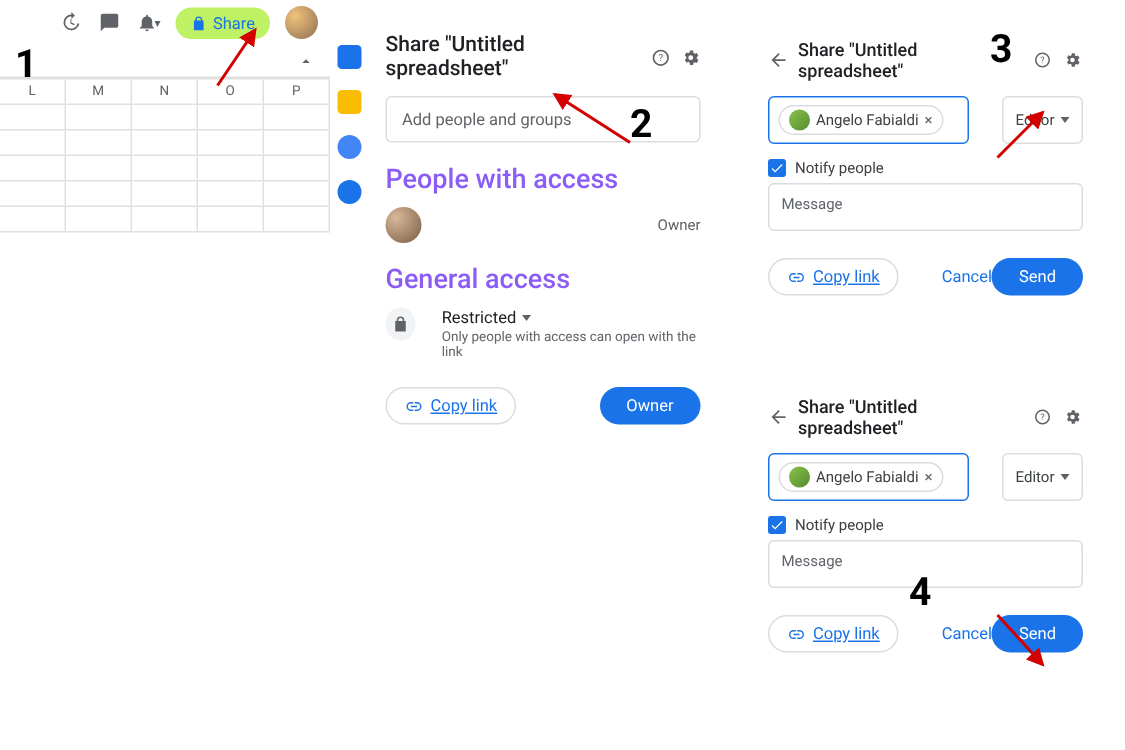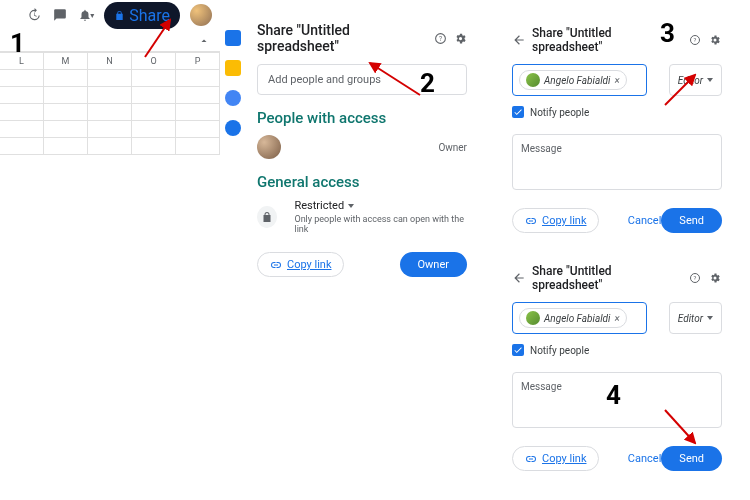--- a/index.html
+++ b/index.html
@@ -2,62 +2,62 @@
 <html><head>
 <meta charset="utf-8">
 <style>
   * { box-sizing: border-box; margin: 0; padding: 0; font-family: "Google Sans", Roboto, Arial, sans-serif; }
   body { background: #fff; width: 750px; height: 500px; position: relative; overflow: hidden; font-size: 11px; color: #3c4043; }
   .panel { position: absolute; }
   
   .p1 { left: 0; top: 0; width: 220px; }
   .toolbar { display: flex; align-items: center; justify-content: flex-end; gap: 10px; padding: 4px 8px; height: 30px; }
   .tb-icon { width: 16px; height: 16px; display:flex; align-items:center; justify-content:center; color:#5f6368;}
-  .share-btn { display:flex; align-items:center; gap:4px; background:#0f172a; color:#1a73e8; border-radius:14px; padding:4px 10px; font-size:16px; cursor:pointer; }
+  .share-btn { display:flex; align-items:center; gap:4px; background:#bef264; color:#1a73e8; border-radius:14px; padding:4px 10px; font-size:11px; cursor:pointer; }
   .lock-ic { width:11px; height:11px; }
   .avatar { width:22px; height:22px; border-radius:50%; background: radial-gradient(circle at 30% 30%, #f0c27b, #8e6e53); }
   .sub-toolbar { display:flex; align-items:center; justify-content:flex-end; padding:4px 10px; height:22px; border-bottom:1px solid #e0e0e0;}
   .caret-up { width:12px; height:12px; }
   .col-headers { display:flex; border-bottom:1px solid #e0e0e0; border-top:1px solid #e0e0e0; }
   .col-h { flex:1; text-align:center; font-size:9px; color:#5f6368; border-right:1px solid #e0e0e0; padding:3px 0; }
   .grid-rows .row { display:flex; height:17px; border-bottom:1px solid #e0e0e0;}
   .grid-rows .cell { flex:1; border-right:1px solid #e0e0e0; }
   .sidepanel { position:absolute; top:0; right:-26px; width:26px; display:flex; flex-direction:column; align-items:center; gap:14px; padding-top:30px;}
   .sp-icon { width:16px; height:16px; border-radius:3px; }
   .sp-cal { background:#1a73e8; } .sp-keep { background:#fbbc04;} .sp-tasks{background:#4285f4;border-radius:50%;} .sp-contacts{background:#1a73e8; border-radius:50%;}
   
   .dlg { font-size:11px; color:#3c4043; }
   .dlg-hdr { display:flex; align-items:center; gap:6px; padding:6px 0 10px; }
   .dlg-title { font-size:14px; font-weight:500; color:#202124; flex:1; }
   .hdr-ic { width:14px; height:14px; color:#5f6368; display:flex; align-items:center; justify-content:center;}
   .input-box { border:1px solid #dadce0; border-radius:4px; padding:8px 10px; font-size:11px; color:#5f6368; }
-  .section-title { font-size:15px; font-weight:500; margin:14px 0 8px; color:#0f766e;}
+  .section-title { font-size:18px; font-weight:500; margin:14px 0 8px; color:#8b5cf6;}
   .person { display:flex; align-items:center; gap:8px; }
   .p-avatar { width:24px; height:24px; border-radius:50%; background: radial-gradient(circle at 30% 30%, #d7b899, #7a5c45); }
   .p-name { font-size:11px; color:#202124; }
   .p-email { font-size:9px; color:#5f6368; }
   .owner { margin-left:auto; font-size:10px; color:#5f6368; }
-  .restricted-row { display:flex; align-items:center; gap:17px; }
+  .restricted-row { display:flex; gap:17px; }
   .lock-circ { width:22px; height:22px; border-radius:50%; background:#f1f3f4; display:flex; align-items:center; justify-content:center; }
   .restr-label { font-size:11px; color:#202124; display:flex; align-items:center; gap:4px;}
   .restr-sub { font-size:9px; color:#5f6368; margin-top:2px; }
   .dlg-footer { display:flex; align-items:center; justify-content:space-between; margin-top:18px;}
   .copylink { display:flex; align-items:center; gap:5px; border:1px solid #dadce0; border-radius:16px; padding:5px 12px; color:#1a73e8; font-size:11px; cursor:pointer;text-decoration:underline;}
   .done-btn, .send-btn { background:#1a73e8; color:#fff; border:none; border-radius:16px; padding:6px 18px; font-size:11px; cursor:pointer; }
   .cancel-btn { background:none; border:none; color:#1a73e8; font-size:11px; cursor:pointer;}
   
-  .chip-row { display:flex; gap:22px; align-items:stretch;font-style:italic; }
+  .chip-row { display:flex; gap:22px; align-items:stretch; }
   .chip-input { flex:1; border:1px solid #1a73e8; border-radius:4px; padding:5px 6px; display:flex; align-items:center; gap:4px;}
   .chip { display:flex; align-items:center; gap:4px; border:1px solid #dadce0; border-radius:12px; padding:2px 6px; font-size:10px; }
   .chip-av { width:14px; height:14px; border-radius:50%; background:linear-gradient(135deg,#8bc34a,#558b2f); }
   .chip-x { color:#5f6368; font-size:10px; cursor:pointer;}
   .role-dd { border:1px solid #dadce0; border-radius:4px; padding:0 8px; font-size:10px; display:flex; align-items:center; gap:4px; cursor:pointer; min-width:50px; justify-content:center;}
   .notify { display:flex; align-items:center; gap:6px; margin-top:10px; font-size:10px;}
   .cb { width:12px; height:12px; background:#1a73e8; border-radius:2px; display:flex; align-items:center; justify-content:center;}
-  .msg-box { border:1px solid #dadce0; border-radius:4px; padding:8px; font-size:10px; color:#5f6368; height:56px; margin-top:16px;}
+  .msg-box { border:1px solid #dadce0; border-radius:4px; padding:8px; font-size:10px; color:#5f6368; height:32px; margin-top:4px;}
   .footer-r { display:flex; align-items:center;}
   .back-arrow { width:14px; height:14px; color:#5f6368; }
   
   .step { position:absolute; font-size:26px; font-weight:700; color:#000;}
   
   .arrow { position:absolute; pointer-events:none; }
   .tri-dd { display:inline-block; width:0; height:0; border-left:3px solid transparent; border-right:3px solid transparent; border-top:4px solid #5f6368;}
   svg { display:block; }
 </style>
 </head>

